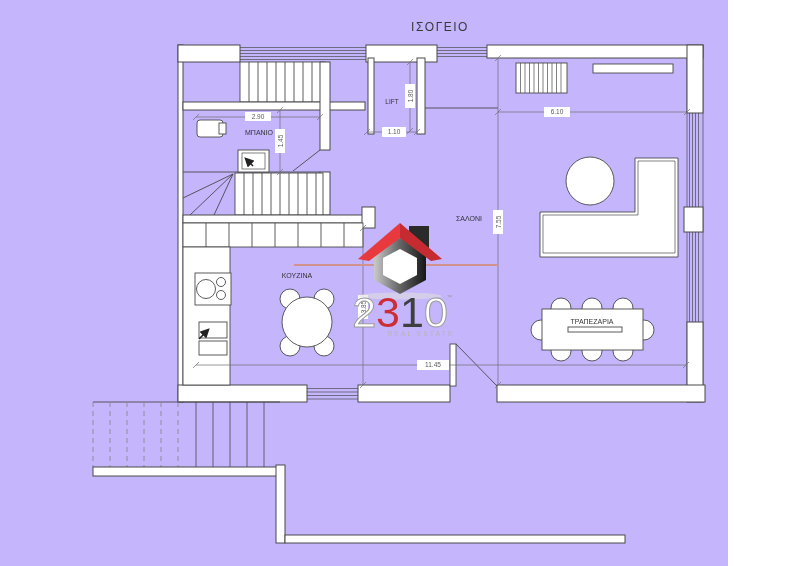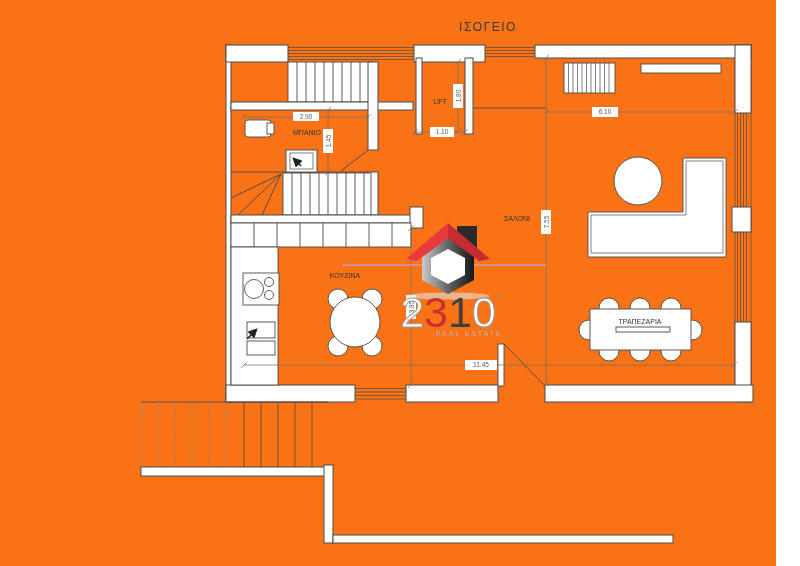--- a/index.html
+++ b/index.html
@@ -1,17 +1,17 @@
 <!DOCTYPE html>
 <html><head>
 <meta charset="utf-8">
 <style>
   html,body{margin:0;padding:0;background:#fff;}
-  #stage{position:relative;width:728px;height:566px;background:#f97316;overflow:hidden;
-         font-family:"Liberation Sans",sans-serif;padding-left:48px;}
+  #stage{position:relative;width:728px;height:566px;background:#c4b5fd;overflow:hidden;
+         font-family:"Liberation Sans",sans-serif;}
   svg text{font-family:"Liberation Sans",sans-serif;}
   .title{font-size:12px;letter-spacing:1.5px;fill:#3a3a3a;}
   .lbl{font-size:7px;fill:#333;}
   .lbl-sm{font-size:6.5px;fill:#333;}
   .dim{font-size:6.5px;fill:#5a5a5a;}
   .wall{fill:#ffffff;stroke:#4a4a4a;stroke-width:1;}
   .ln{stroke:#4a4a4a;stroke-width:0.9;fill:none;}
   .thin{stroke:#4a4a4a;stroke-width:0.7;fill:none;}
   .furn{fill:#ffffff;stroke:#4a4a4a;stroke-width:0.9;}
   .dimln{stroke:#6e6e6e;stroke-width:0.7;fill:none;}

